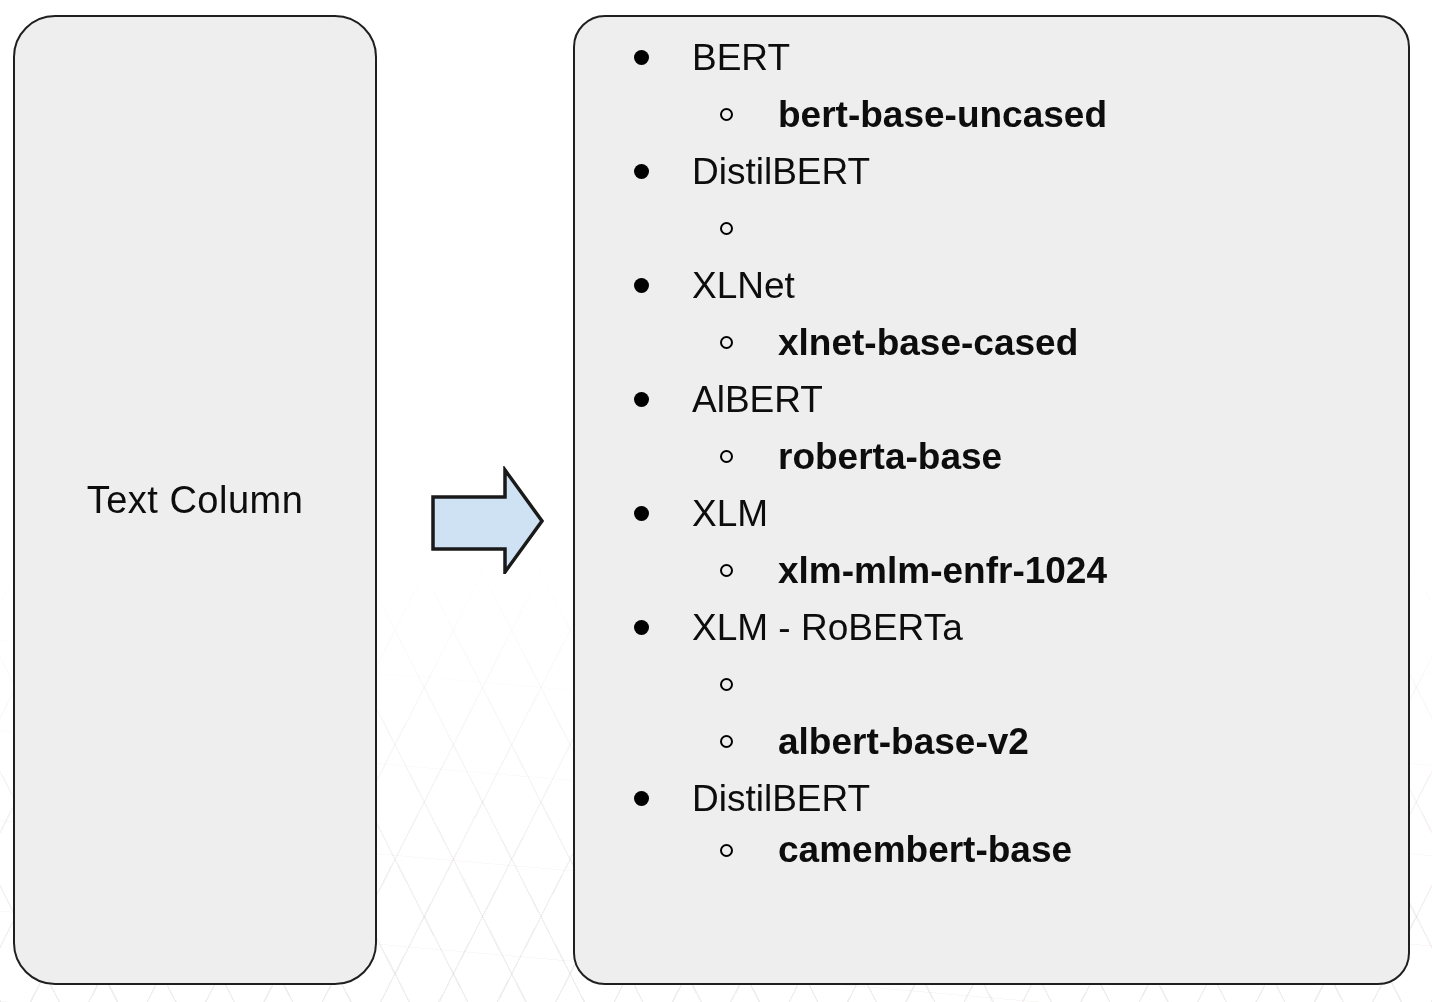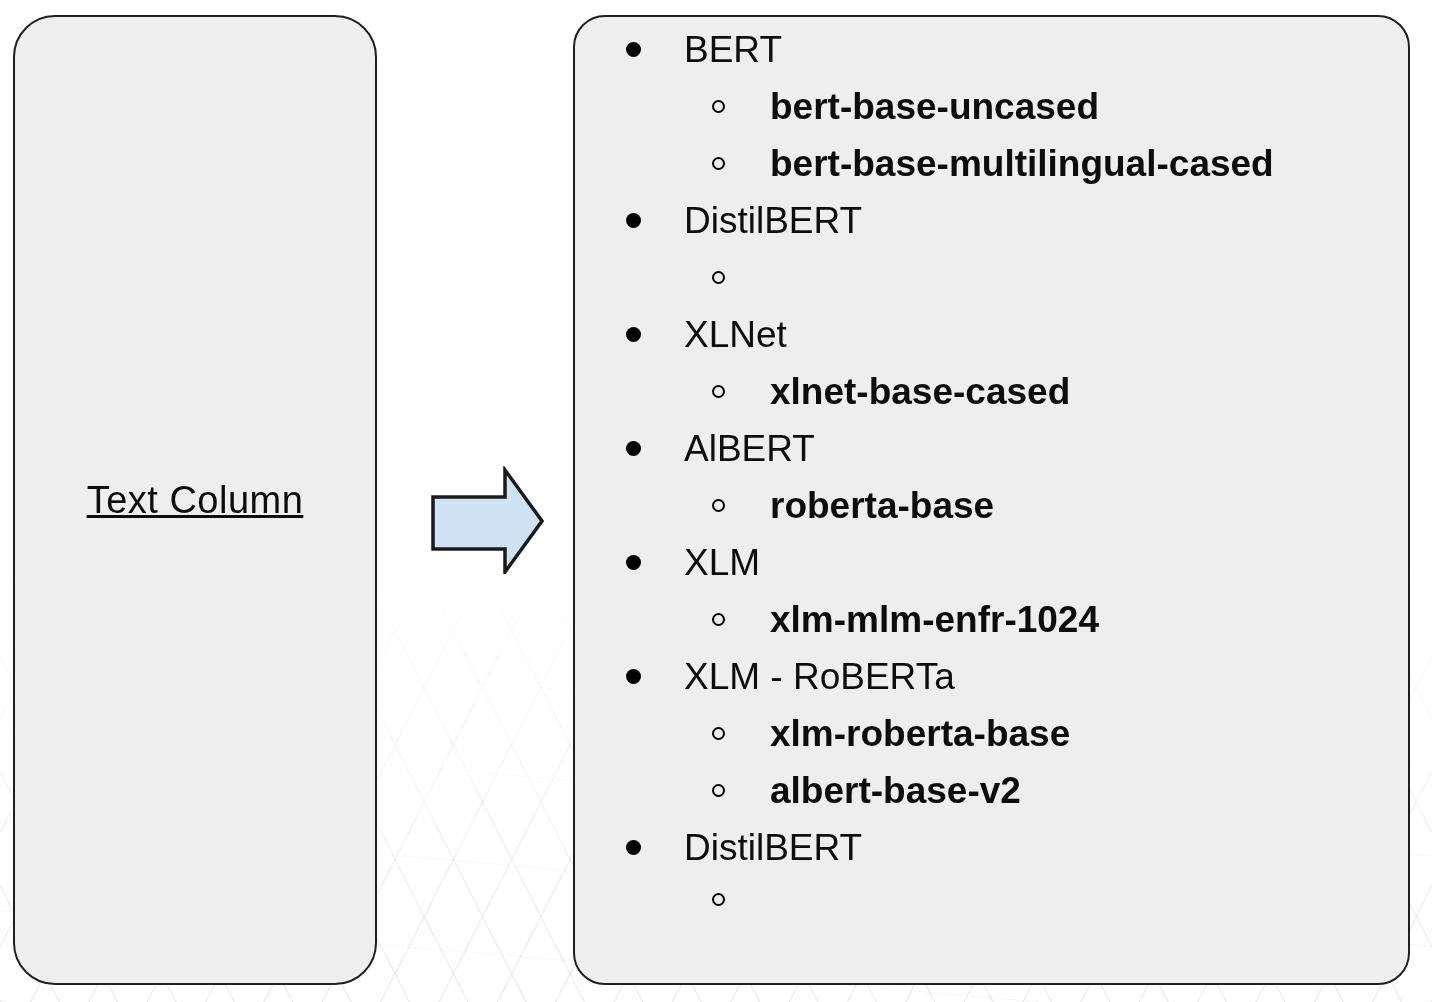--- a/index.html
+++ b/index.html
@@ -39,21 +39,20 @@
 
   .left-box {
     left: 13px;
     top: 15px;
     width: 364px;
     height: 970px;
     border-radius: 42px;
     display: flex;
     align-items: center;
     justify-content: center;
-    text-decoration: underline;
   }
   .left-box .label {
     font-size: 38px;
     letter-spacing: 0.5px;
     white-space: nowrap;
   }
 
   .flow-arrow {
     position: absolute;
     left: 431px;
@@ -67,21 +66,21 @@
     top: 15px;
     width: 837px;
     height: 970px;
     border-radius: 32px;
     overflow: hidden;
   }
 
   ul.model-list {
     list-style: none;
     margin: 0;
-    padding: 4px;
+    padding: 12px;
   }
   ul.model-list li {
     display: flex;
     align-items: center;
     height: 57px;
     font-size: 37px;
     white-space: nowrap;
   }
   ul.model-list li:last-child {
     height: 46px;
@@ -130,24 +129,20 @@
 <div class="node-box right-box">
   <ul class="model-list" id="model-list">
       <li class="level-1">
         <span class="bullet"></span>
         <span class="item-text">BERT</span>
       </li>
       <li class="level-2">
         <span class="bullet"></span>
         <span class="item-text">bert-base-uncased</span>
       </li>
-      <li class="level-2">
-        <span class="bullet"></span>
-        <span class="item-text">bert-base-multilingual-cased</span>
-      </li>
       <li class="level-1">
         <span class="bullet"></span>
         <span class="item-text">DistilBERT</span>
       </li>
       <li class="level-2">
         <span class="bullet"></span>
       </li>
       <li class="level-1">
         <span class="bullet"></span>
         <span class="item-text">XLNet</span>
@@ -171,27 +166,27 @@
       <li class="level-2">
         <span class="bullet"></span>
         <span class="item-text">xlm-mlm-enfr-1024</span>
       </li>
       <li class="level-1">
         <span class="bullet"></span>
         <span class="item-text">XLM - RoBERTa</span>
       </li>
       <li class="level-2">
         <span class="bullet"></span>
-        <span class="item-text">xlm-roberta-base</span>
       </li>
       <li class="level-2">
         <span class="bullet"></span>
         <span class="item-text">albert-base-v2</span>
       </li>
       <li class="level-1">
         <span class="bullet"></span>
         <span class="item-text">DistilBERT</span>
       </li>
       <li class="level-2">
         <span class="bullet"></span>
+        <span class="item-text">camembert-base</span>
       </li>
     </ul>
 </div>
 
 </body></html>

